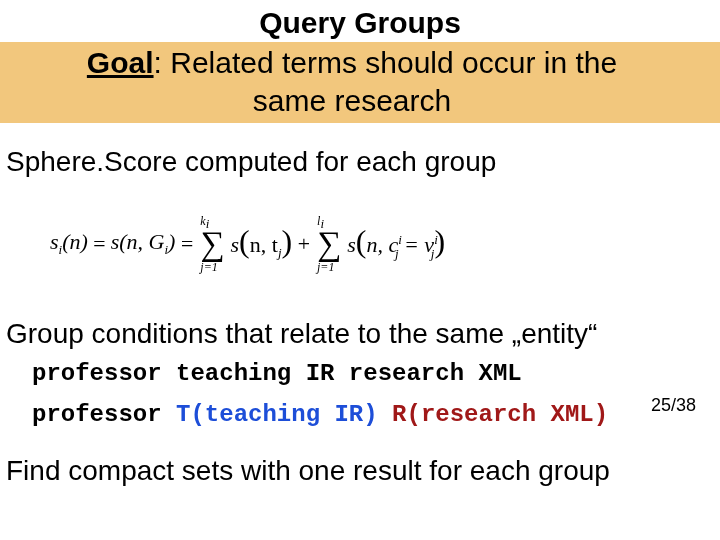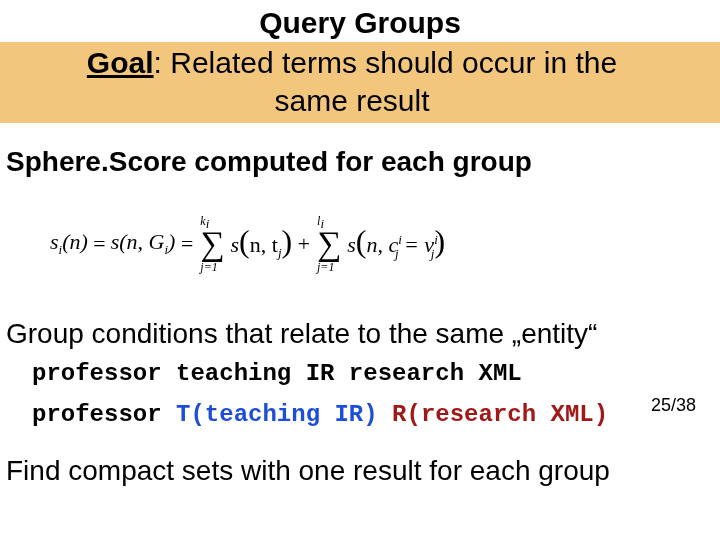--- a/index.html
+++ b/index.html
@@ -33,21 +33,20 @@
   }
   .goal-band .goal-label {
     font-weight: bold;
     text-decoration: underline;
   }
   .body-line {
     font-size: 28px;
     margin-left: 6px;
     margin-top: 22px;
     line-height: 1.2;
-    font-weight: bold;
   }
   .formula {
     margin-top: 36px;
     margin-left: 50px;
     font-family: 'Times New Roman', serif;
     font-style: italic;
     font-size: 22px;
     display: flex;
     align-items: center;
     gap: 4px;
@@ -96,21 +95,21 @@
 </style>
 </head>
 <body>
 
 <div class="slide">
 
   <div class="title">Query Groups</div>
 
   <div class="goal-band">
     <span class="goal-label">Goal</span><span>: </span><span>Related terms should occur in the</span><br>
-    <span>same result</span>
+    <span>same research</span>
   </div>
 
   <div class="body-line">Sphere.Score computed for each group</div>
 
   <div class="formula">
     <span>
       <span>s</span><span class="sub">i</span><span>(n)</span>
     </span>
     <span> = </span>
     <span>

